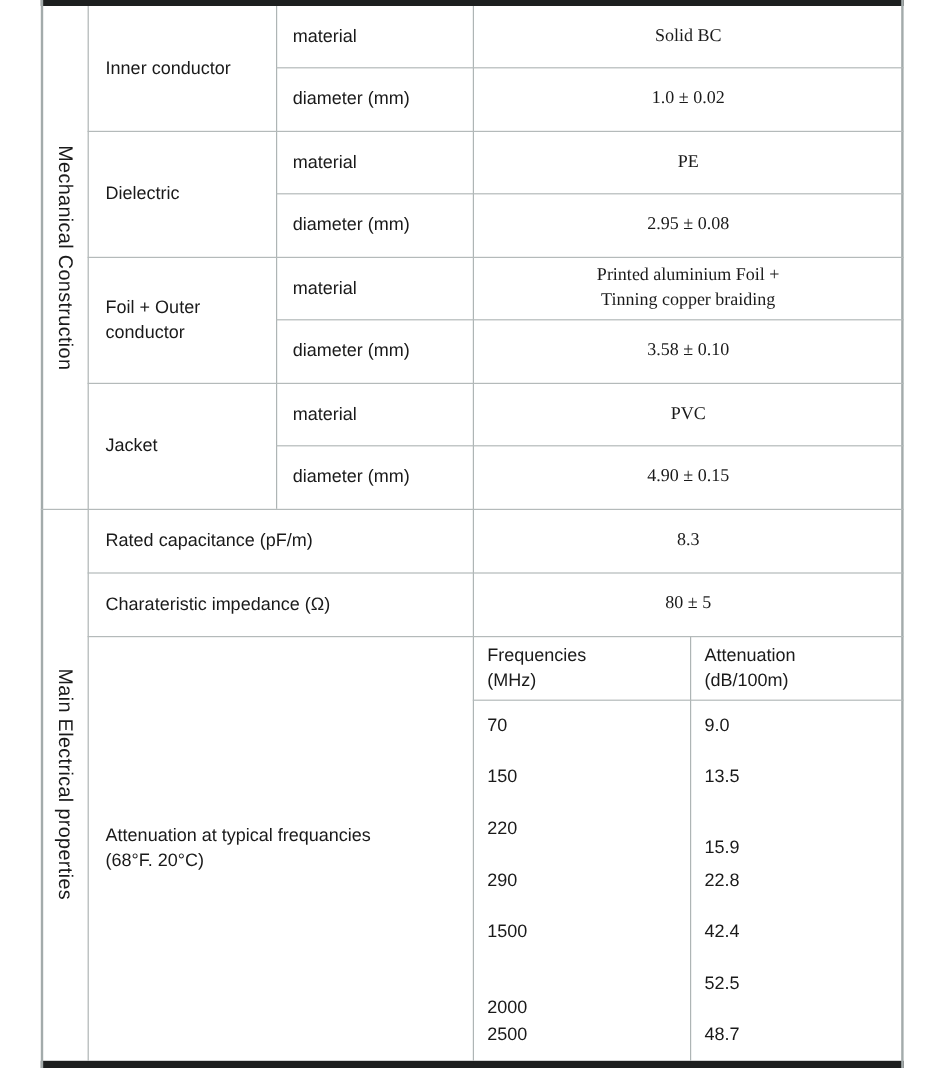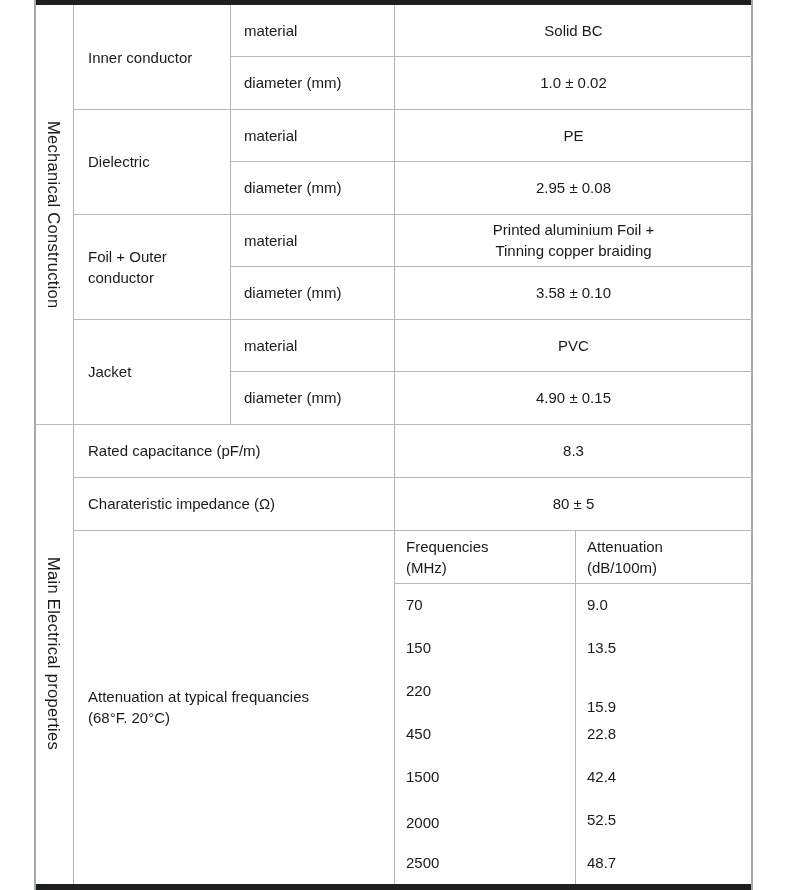--- a/index.html
+++ b/index.html
@@ -10,21 +10,21 @@
   }
   .table{position:absolute;left:34px;top:0;width:719px;height:890px;}
   .bar{position:absolute;left:0;width:719px;background:#1d1f1f;}
   .vline{position:absolute;width:1px;background:#aeb5b5;}
   .vline.outer{width:2px;background:#a3abab;}
   .hline{position:absolute;height:1px;background:#b4baba;}
   .cell{position:absolute;box-sizing:border-box;display:flex;align-items:center;
         font-size:15px;line-height:21px;white-space:pre-line;}
   .grp{left:39px;width:157px;padding-left:15px;text-align:left;}
   .key{left:196px;width:164px;padding-left:14px;text-align:left;}
-  .val{left:360px;width:359px;justify-content:center;text-align:center;}
+  .val{left:360px;width:359px;justify-content:center;text-align:center;font-family:Liberation Serif, serif;}
   .lbl{left:39px;width:321px;padding-left:15px;text-align:left;}
   .fcol{left:360px;width:181px;padding-left:12px;text-align:left;}
   .acol{left:541px;width:178px;padding-left:12px;text-align:left;}
   .side{left:0;width:39px;justify-content:center;padding:0;
         writing-mode:vertical-rl;font-size:16.5px;letter-spacing:0.3px;
         text-align:center;}
 </style>
 </head>
 <body>
 
@@ -93,23 +93,23 @@
 (MHz)</div>
     <div class="cell acol" style="top:530px;height:53px;padding-left:12px;">Attenuation
 (dB/100m)</div>
 
     <div class="cell fcol" style="top:583px;height:43px;">70</div>
     <div class="cell acol" style="top:583px;height:43px;">9.0</div>
     <div class="cell fcol" style="top:626px;height:43px;">150</div>
     <div class="cell acol" style="top:626px;height:43px;">13.5</div>
     <div class="cell fcol" style="top:669px;height:43px;">220</div>
     <div class="cell acol" style="top:685px;height:43px;">15.9</div>
-    <div class="cell fcol" style="top:712px;height:43px;">450</div>
+    <div class="cell fcol" style="top:712px;height:43px;">290</div>
     <div class="cell acol" style="top:712px;height:43px;">22.8</div>
     <div class="cell fcol" style="top:755px;height:43px;">1500</div>
     <div class="cell acol" style="top:755px;height:43px;">42.4</div>
-    <div class="cell fcol" style="top:801px;height:43px;">2000</div>
+    <div class="cell fcol" style="top:818px;height:43px;">2000</div>
     <div class="cell acol" style="top:798px;height:43px;">52.5</div>
     <div class="cell fcol" style="top:841px;height:43px;">2500</div>
     <div class="cell acol" style="top:841px;height:43px;">48.7</div>
 
   </div>
 </div>
 
 </body></html>

